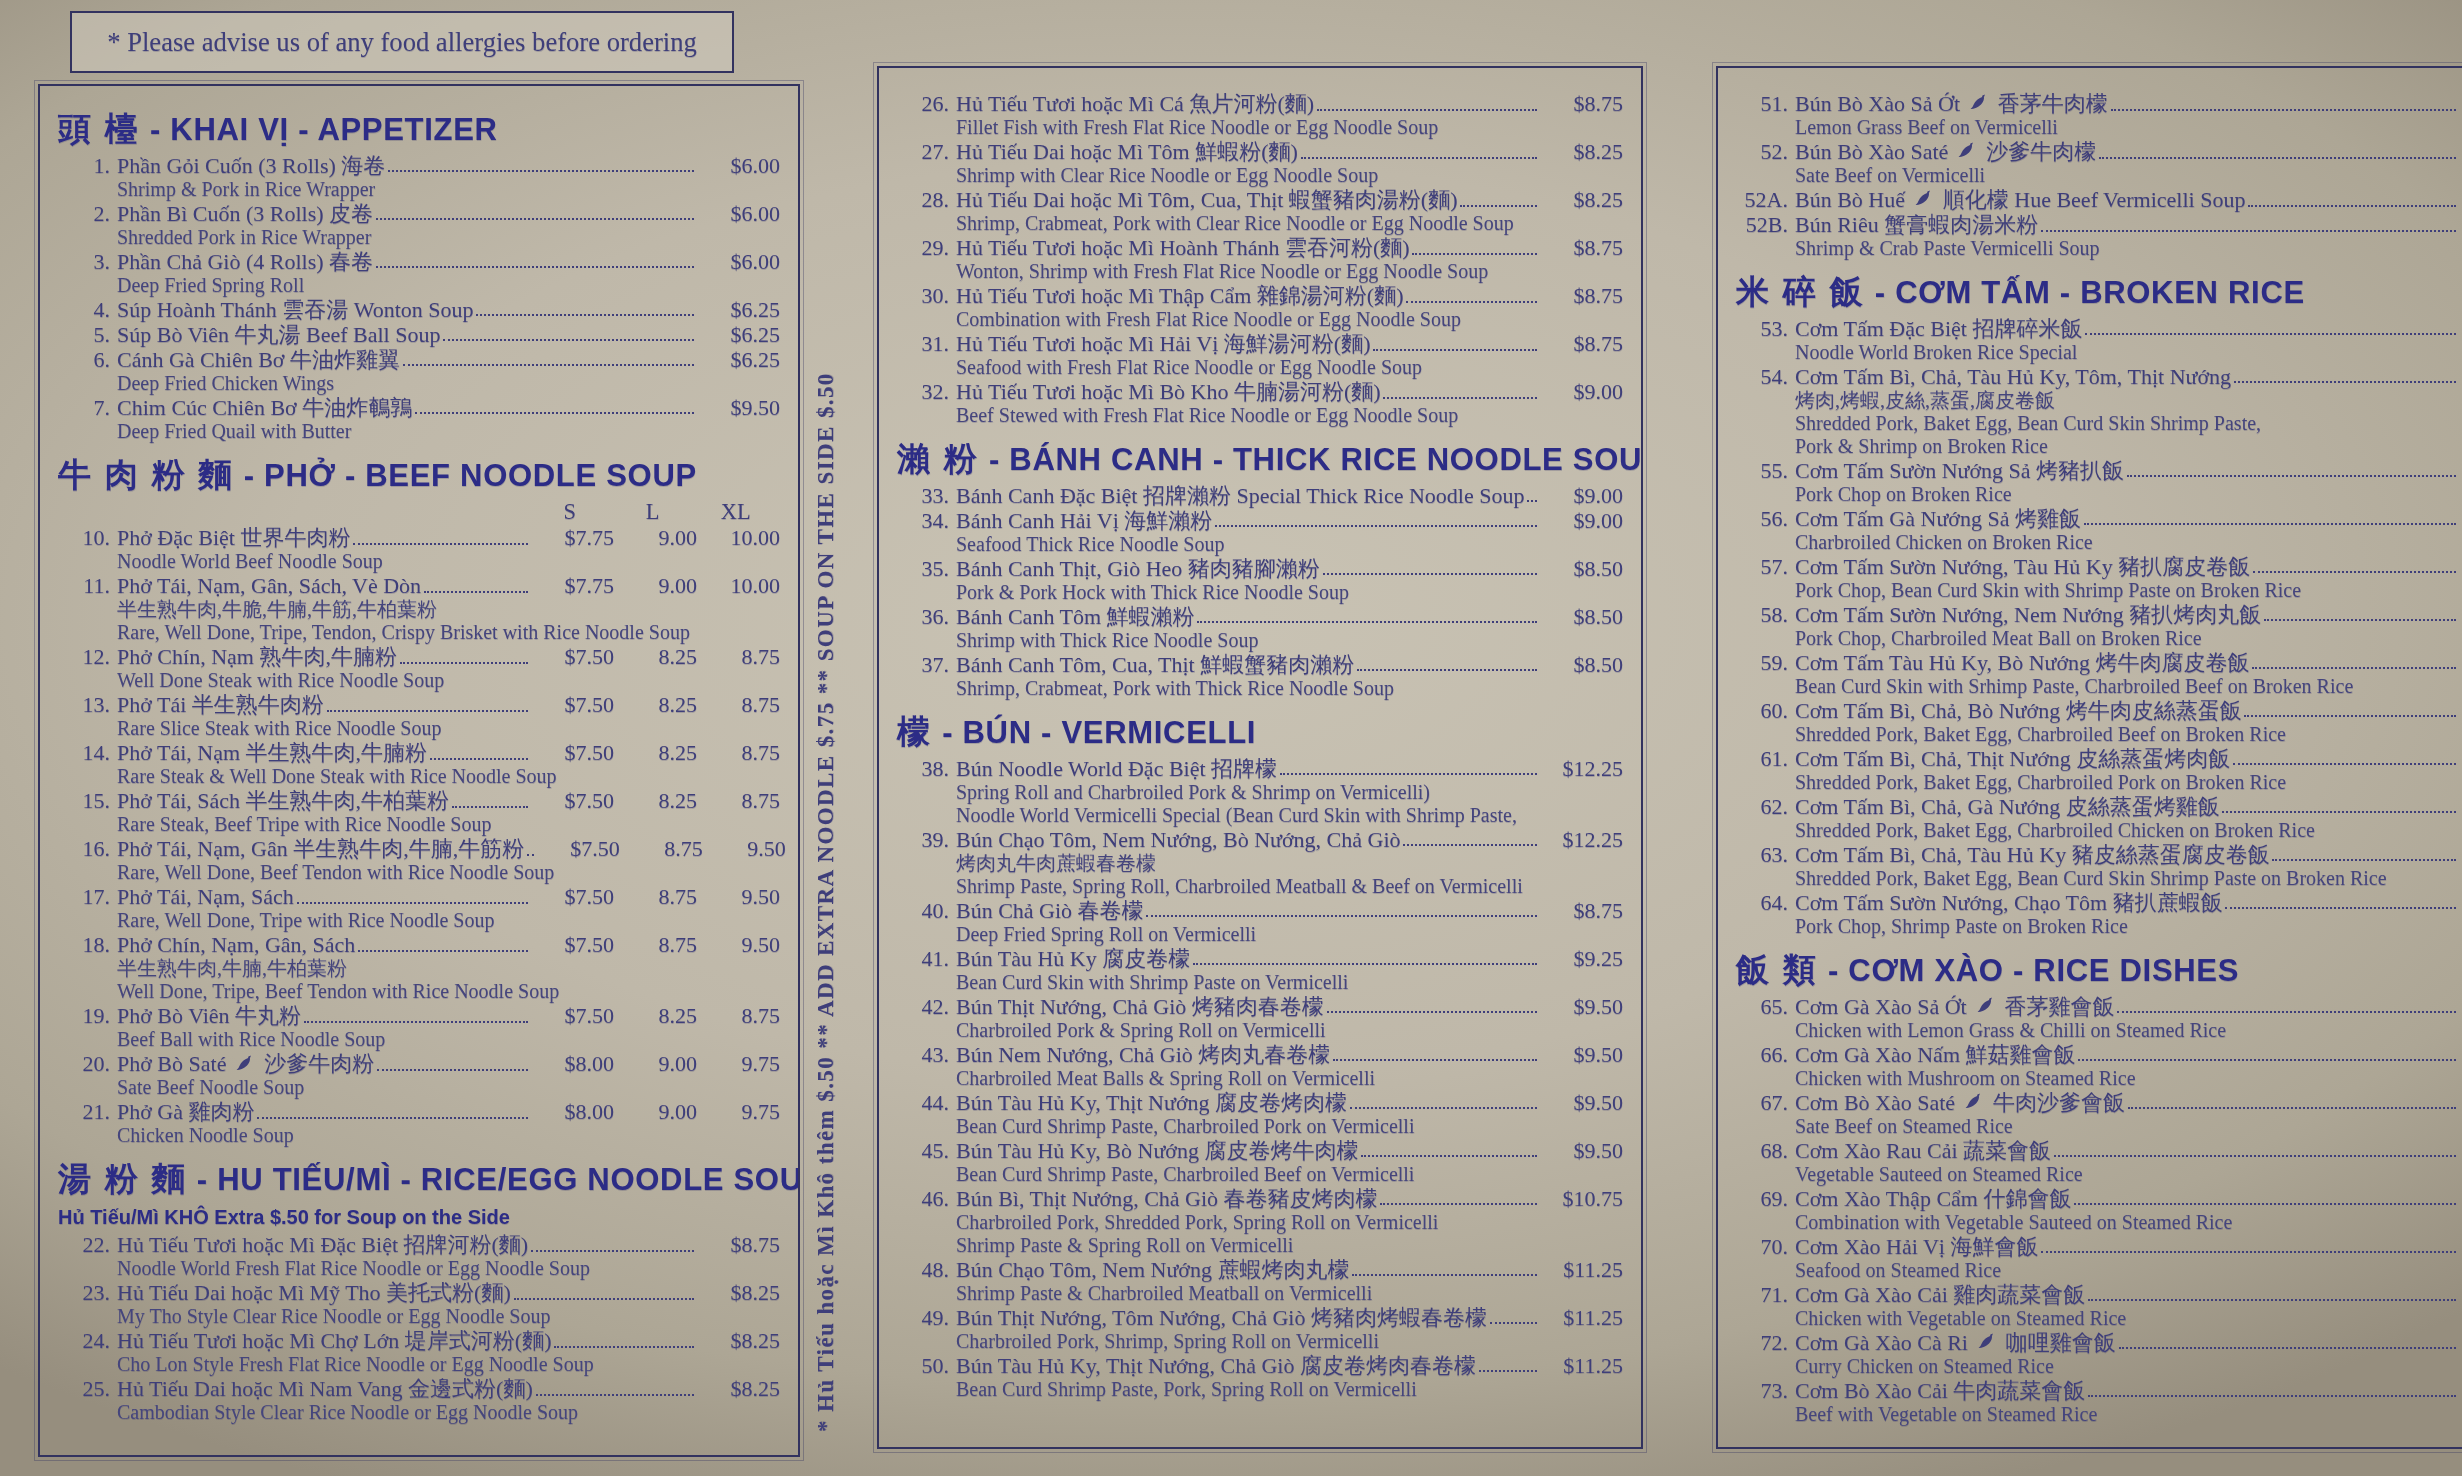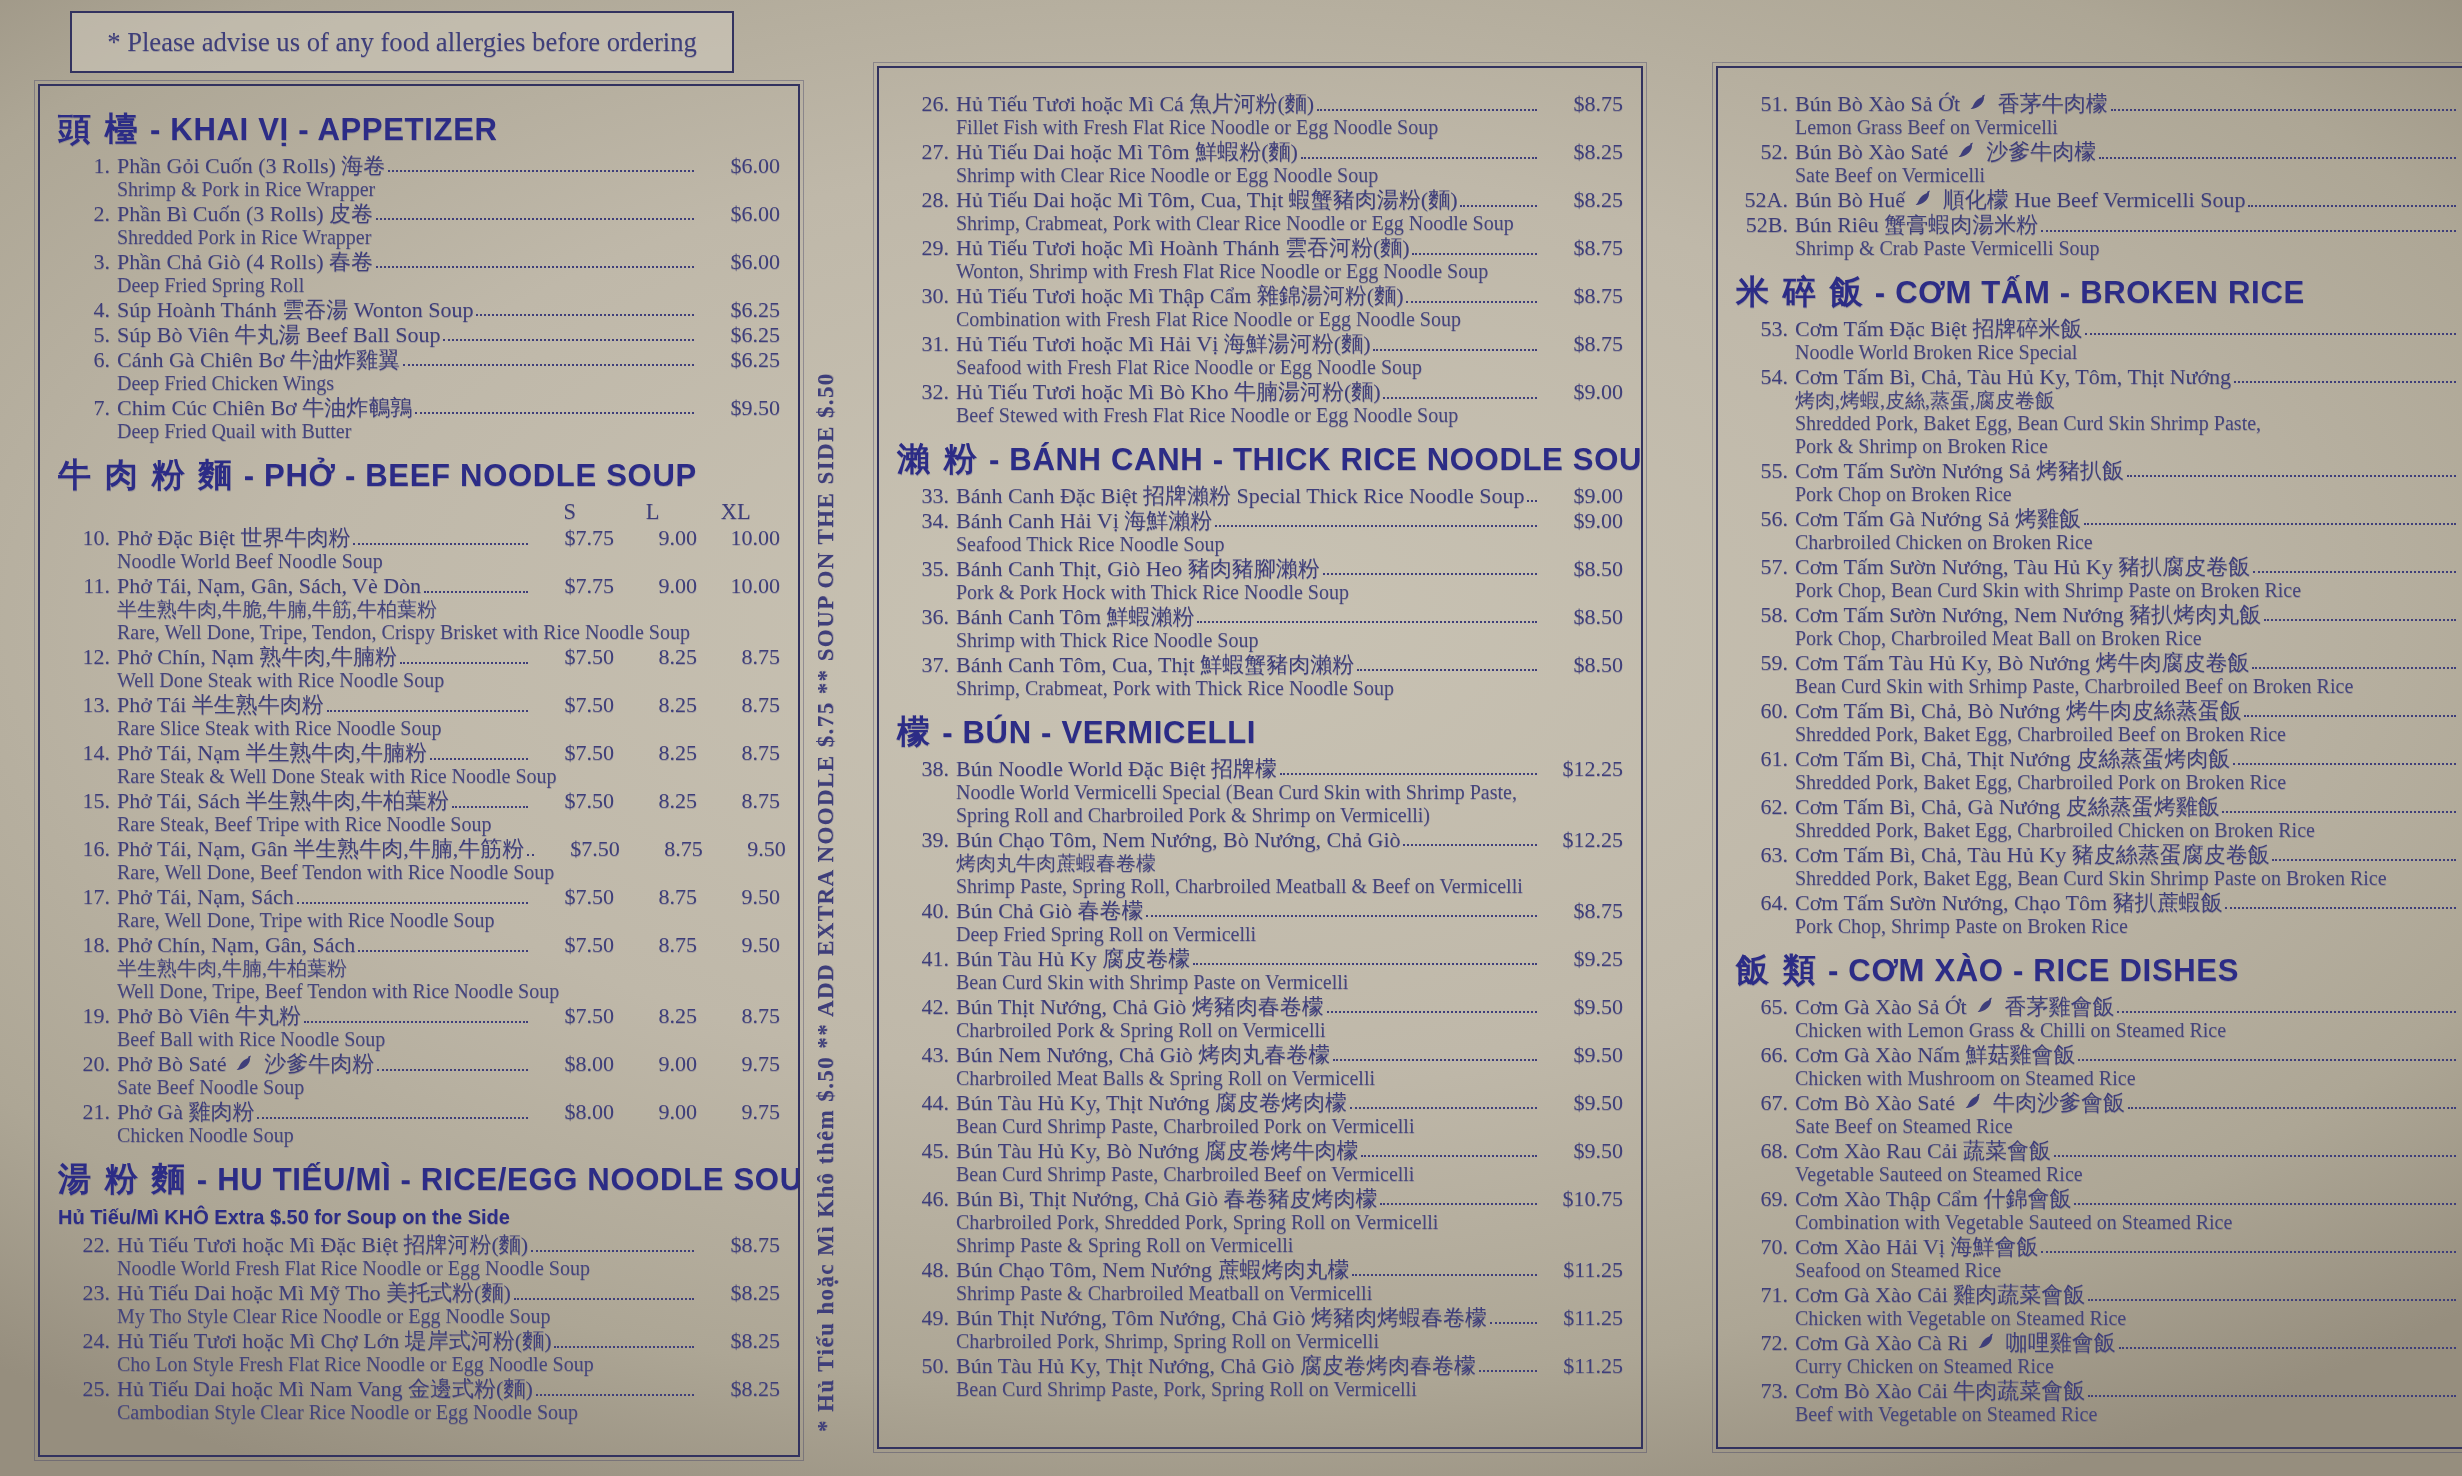--- a/index.html
+++ b/index.html
@@ -608,22 +608,22 @@
           <div class="item">
             <div class="line">
               <span class="num">38.</span>
               <span class="nm">Bún Noodle World Đặc Biệt 招牌檬</span>
 
               <span class="dots"></span>
               <span class="prices">
               <span class="price">$12.25</span>
             </span>
             </div>
-            <div class="desc">Noodle World Vermicelli Special (Bean Curd Skin with Shrimp Paste,</div>
-          <div class="desc">Spring Roll and Charbroiled Pork &amp; Shrimp on Vermicelli)</div>
+            <div class="desc">Spring Roll and Charbroiled Pork &amp; Shrimp on Vermicelli)</div>
+          <div class="desc">Noodle World Vermicelli Special (Bean Curd Skin with Shrimp Paste,</div>
           </div>
 
           <div class="item">
             <div class="line">
               <span class="num">39.</span>
               <span class="nm">Bún Chạo Tôm, Nem Nướng, Bò Nướng, Chả Giò</span>
 
               <span class="dots"></span>
               <span class="prices">
               <span class="price">$12.25</span>

